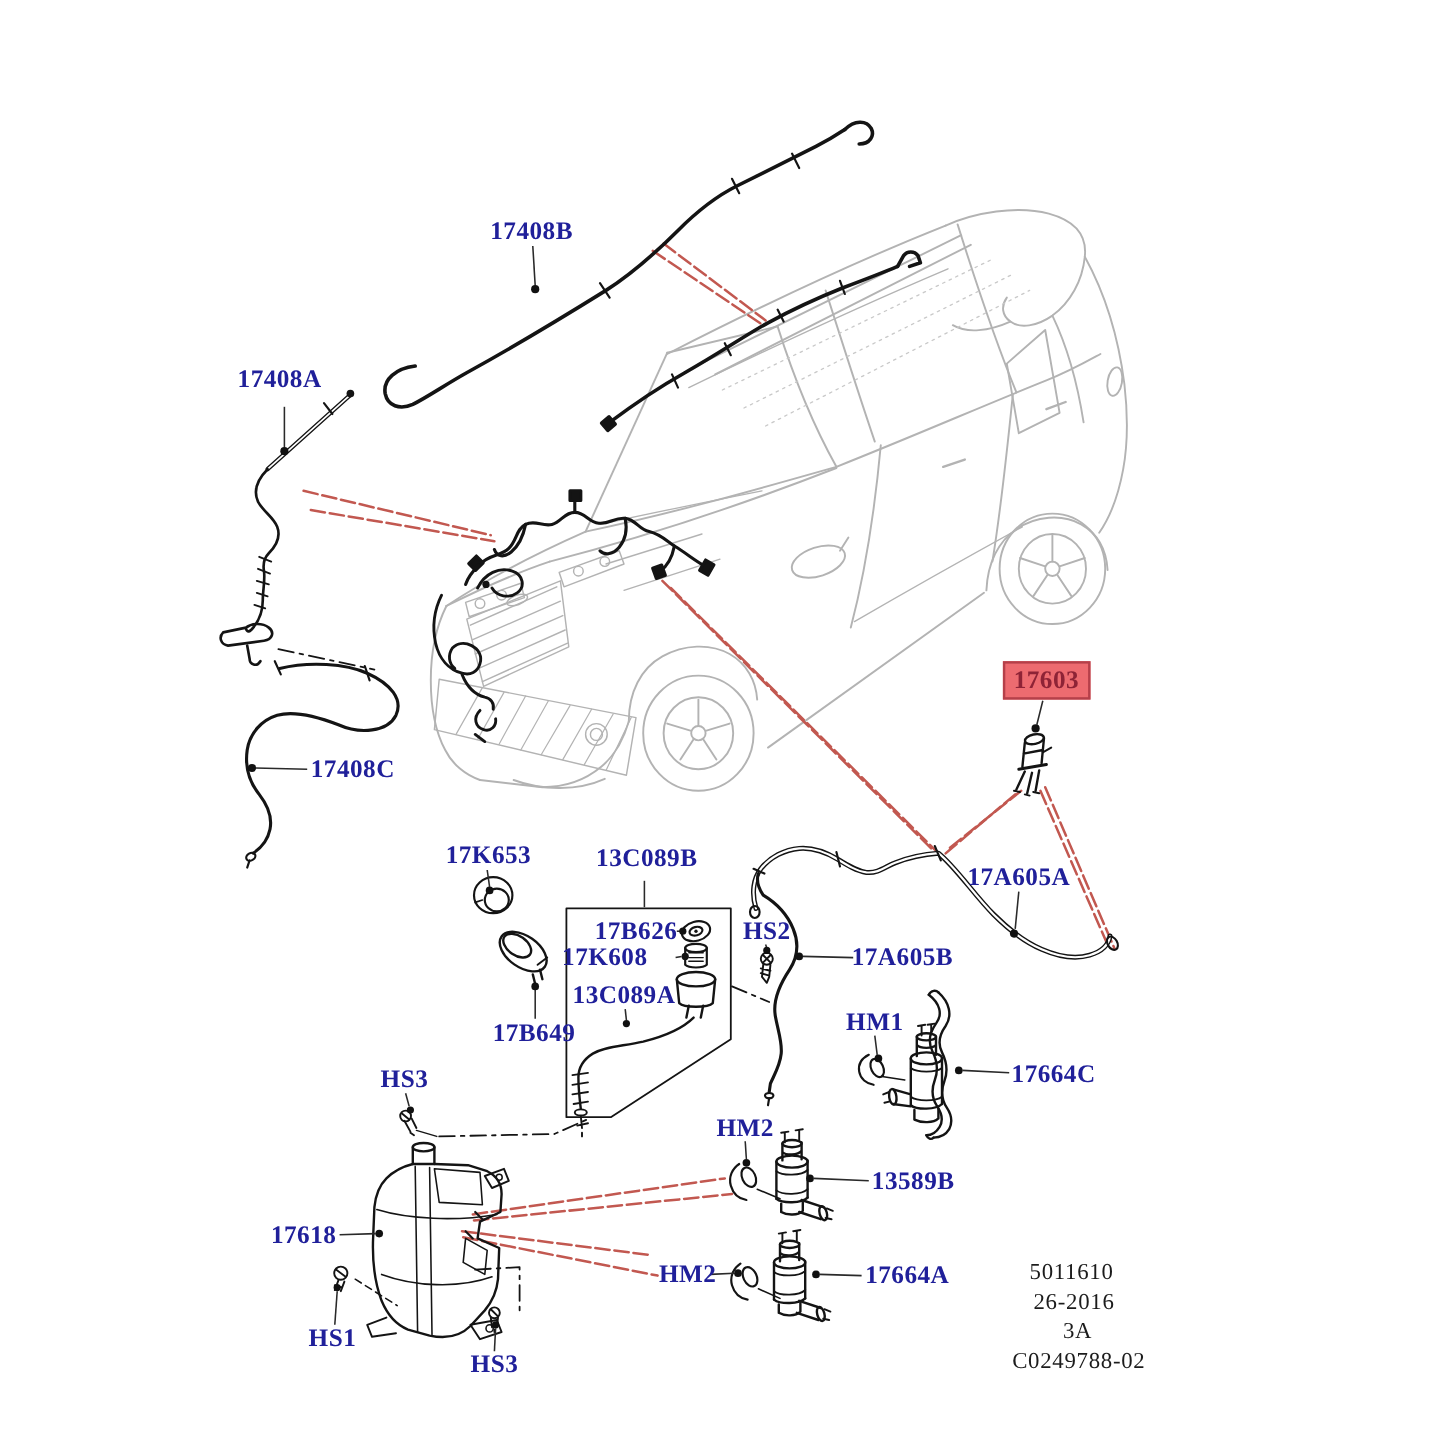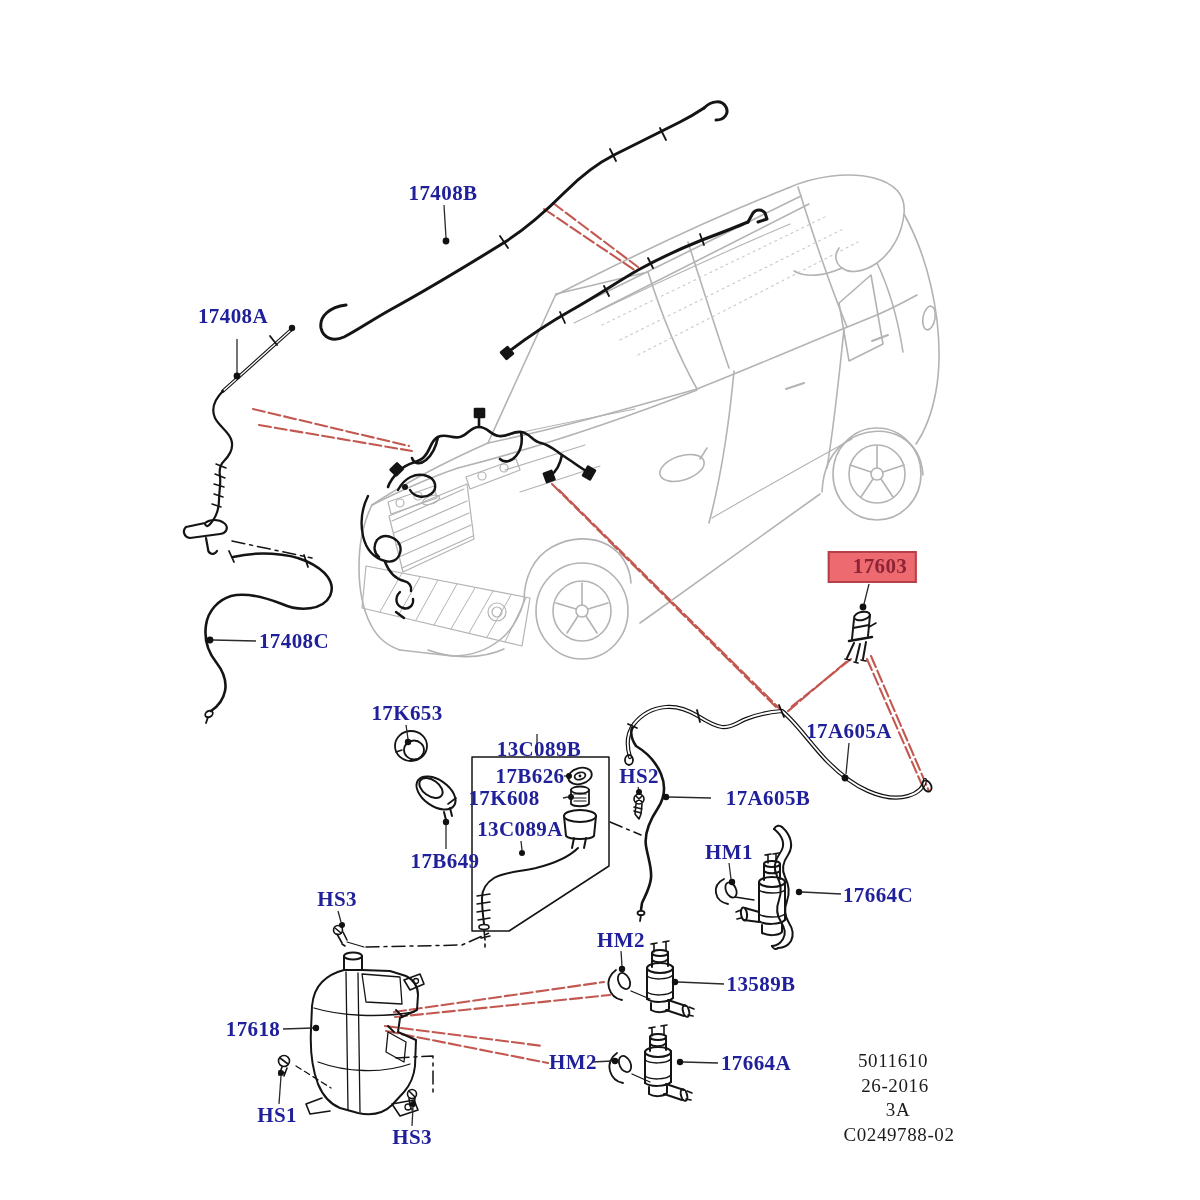--- a/index.html
+++ b/index.html
@@ -9,21 +9,21 @@
   }
   #artwork{position:absolute;left:0;top:0;}
   .part-label{
     position:absolute;transform:translate(-50%,-50%);
     font-family:"Liberation Serif","DejaVu Serif",serif;
     font-weight:700;font-size:21px;letter-spacing:.4px;
     color:#20209a;white-space:nowrap;line-height:1;
   }
   .part-label.highlight{
     background:#ed6b70;color:#8e2336;border:2px solid #b5404a;
-    padding:3px 7px 4px 23px;
+    padding:3px 7px 4px 7px;
   }
   .footer-line{
     position:absolute;transform:translate(-50%,-50%);
     font-family:"Liberation Serif","DejaVu Serif",serif;
     font-weight:400;font-size:19px;letter-spacing:.6px;color:#1c1c1c;white-space:nowrap;
   }
 </style>
 </head>
 <body>
 
@@ -394,27 +394,27 @@
     <circle cx="281" cy="1073" r="3"></circle>
     <circle cx="413" cy="1104" r="3"></circle>
   </g>
 </svg>
 
   <div class="part-label" style="left:443px;top:193px">17408B</div>
   <div class="part-label" style="left:233px;top:316px">17408A</div>
   <div class="part-label" style="left:294px;top:641px">17408C</div>
   <div class="part-label highlight" style="left:872px;top:567px">17603</div>
   <div class="part-label" style="left:407px;top:713px">17K653</div>
-  <div class="part-label" style="left:539px;top:749px">13C089B</div>
+  <div class="part-label" style="left:539px;top:715px">13C089B</div>
   <div class="part-label" style="left:530px;top:776px">17B626</div>
   <div class="part-label" style="left:504px;top:798px">17K608</div>
   <div class="part-label" style="left:520px;top:829px">13C089A</div>
   <div class="part-label" style="left:445px;top:861px">17B649</div>
   <div class="part-label" style="left:639px;top:776px">HS2</div>
-  <div class="part-label" style="left:768px;top:798px">17A605B</div>
+  <div class="part-label" style="left:752px;top:798px">17A605B</div>
   <div class="part-label" style="left:849px;top:731px">17A605A</div>
   <div class="part-label" style="left:729px;top:852px">HM1</div>
   <div class="part-label" style="left:878px;top:895px">17664C</div>
   <div class="part-label" style="left:337px;top:899px">HS3</div>
   <div class="part-label" style="left:621px;top:940px">HM2</div>
   <div class="part-label" style="left:761px;top:984px">13589B</div>
   <div class="part-label" style="left:253px;top:1029px">17618</div>
   <div class="part-label" style="left:573px;top:1062px">HM2</div>
   <div class="part-label" style="left:756px;top:1063px">17664A</div>
   <div class="part-label" style="left:277px;top:1115px">HS1</div>

